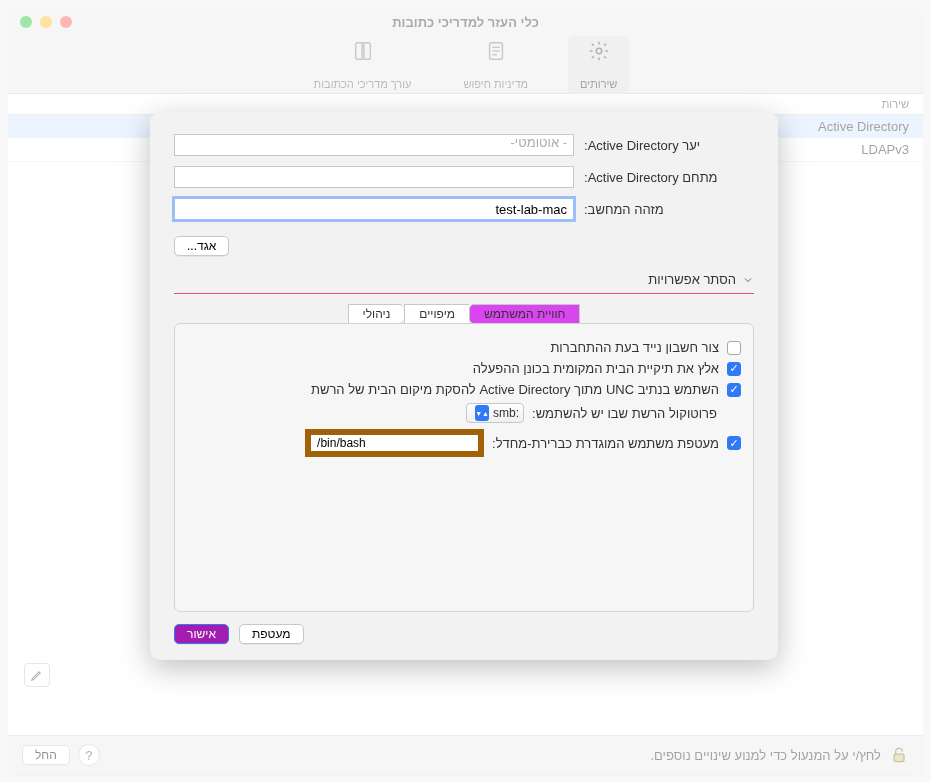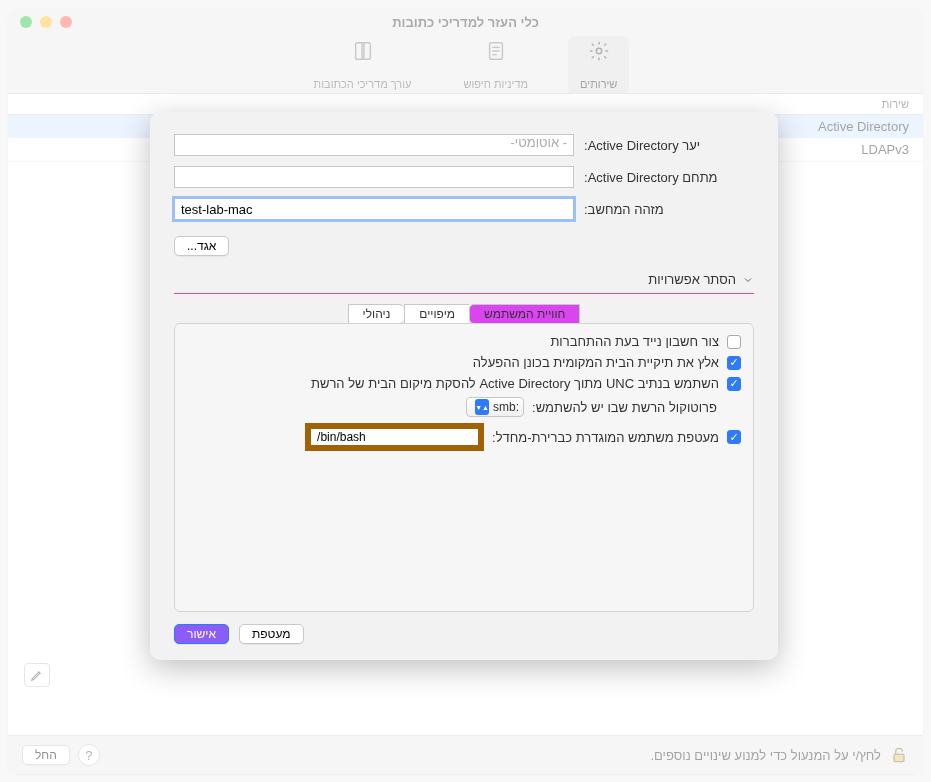--- a/index.html
+++ b/index.html
@@ -103,21 +103,21 @@
 .footer-left-controls { display: flex; align-items: center; gap: 8px; }
 .btn {
   background: #fff;
   border: 1px solid #c8c8c8;
   border-radius: 5px;
   padding: 2px 12px;
   font-size: 12px;
   box-shadow: 0 1px 0 rgba(0,0,0,0.05);
 }
 .btn.primary {
-  background: #8b5cf6;
+  background: #a21caf;
   border-color: #2f7af6;
   color: #fff;
 }
 .help-btn {
   width: 22px; height: 22px; border-radius: 50%;
   background: #fff; border: 1px solid #c8c8c8;
   display:flex;align-items:center;justify-content:center;
   font-size: 13px; color:#555;
 }
 .edit-corner {
@@ -196,21 +196,21 @@
   font-size: 12px;
 }
 .seg:first-child { border-radius: 5px 0 0 5px; }
 .seg:last-child  { border-radius: 0 5px 5px 0; }
 .seg + .seg { border-right: none; }
 .seg.active { background: #d946ef; font-weight: 500; }
 .option-panel {
   border: 1px solid #d3d3d3;
   border-radius: 6px;
   background: #f6f6f6;
-  padding: 4px 12px;
+  padding: 10px 12px;
   flex: 1;
   overflow: auto;
   margin-top: -1px;
 }
 .chk-row {
   display: flex;
   align-items: center;
   gap: 8px;
   margin: 6px 0;
   font-size: 13px;
@@ -361,21 +361,21 @@
     </div>
   </div>
 
   <div class="form-row">
     <div class="form-label">מתחם Active Directory:</div>
     <input class="form-input" value="" style="">
   </div>
 
   <div class="form-row">
     <div class="form-label">מזהה המחשב:</div>
-    <input class="form-input focused" dir="ltr" style="text-align: left;" value="test-lab-mac">
+    <input class="form-input focused" dir="ltr" style="text-align: right;" value="test-lab-mac">
   </div>
 
   <div class="bind-row">
     <button class="btn">אגד...</button>
   </div>
 
   <div class="disclosure-row">
     <span>
       <svg viewBox="0 0 24 24" width="12" height="12" fill="none" stroke="#666" stroke-width="2">
           <polyline points="6 9 12 15 18 9"></polyline>

